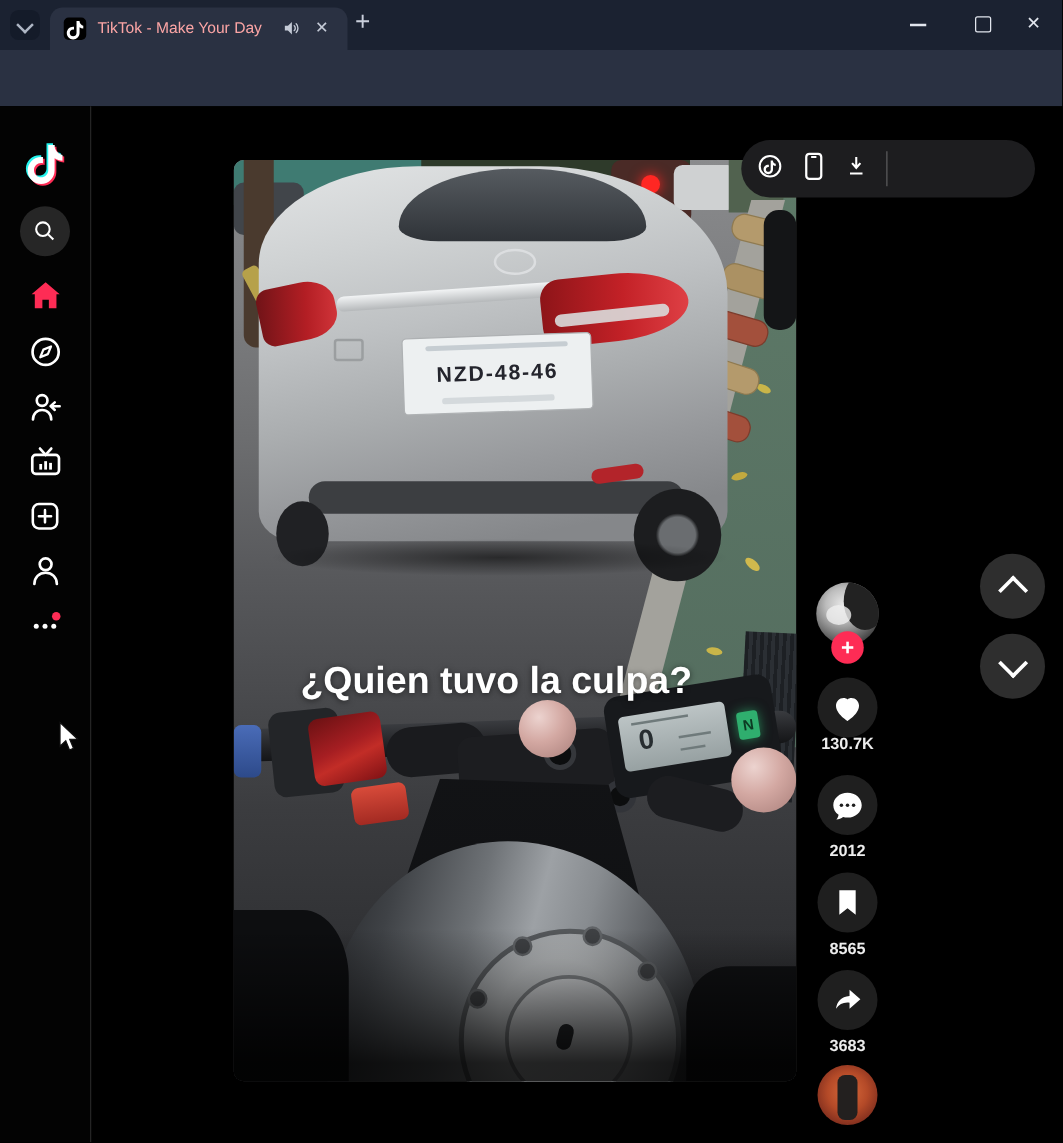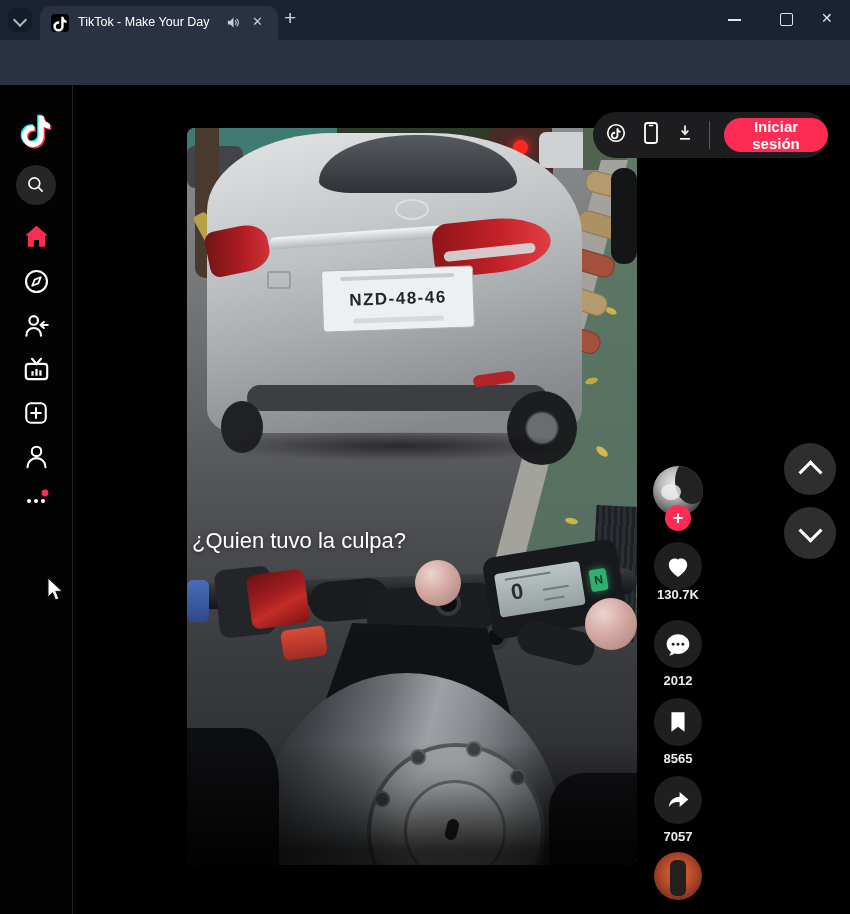--- a/index.html
+++ b/index.html
@@ -8,21 +8,21 @@
   .abs{position:absolute;}
   .sh{position:absolute;}
 
   
   #tabstrip{left:0;top:0;width:850px;height:40px;background:#1b2231;}
   #tabsearch{left:8px;top:8px;width:24px;height:24px;border-radius:7px;background:#141b29;}
   #tabsearch .chev{position:absolute;left:7px;top:7px;width:8px;height:8px;
     border-right:2px solid #aeb6c4;border-bottom:2px solid #aeb6c4;transform:rotate(45deg);}
   #tab{left:40px;top:6px;width:238px;height:34px;background:#2a3142;border-radius:10px 10px 0 0;}
   #favicon{left:11px;top:8px;width:18px;height:18px;background:#000;border-radius:4px;}
-  #tabtitle{left:38px;top:9px;color:#ffffff;font-size:12.5px;white-space:nowrap;}
+  #tabtitle{left:38px;top:9px;color:#fca5a5;font-size:12.5px;white-space:nowrap;}
   #tabaudio{left:186px;top:9px;}
   #tabclose{left:212px;top:8px;color:#c4cad6;font-size:13px;}
   #newtab{left:284px;top:6px;color:#c9cfdb;font-size:21px;font-weight:400;}
   .winctl{top:12px;color:#e2e6ee;font-size:14px;}
   #winmin{left:728px;top:19px;width:13px;height:2px;background:#e2e6ee;}
   #winmax{left:780px;top:13px;width:11px;height:11px;border:1.6px solid #e2e6ee;border-radius:2px;}
   #winclose{left:821px;top:10px;}
 
   #toolbar{left:0;top:40px;width:850px;height:45px;background:#2a3142;}
   #backbtn{left:13px;top:52px;color:#c9cfdb;font-size:19px;}
@@ -38,21 +38,21 @@
 
   
   #page{left:0;top:85px;width:850px;height:829px;background:#000;}
   #sidebar{left:0;top:0;width:72px;height:829px;background:#030303;border-right:1px solid #242424;}
   .sbitem{left:0;width:72px;display:flex;justify-content:center;}
   #searchcirc{left:16px;top:80px;width:40px;height:40px;border-radius:50%;background:#262626;
               display:flex;align-items:center;justify-content:center;}
 
   
   #video{left:187px;top:43px;width:450px;height:737px;border-radius:8px;overflow:hidden;background:#333;}
-  #caption{left:5px;top:400px;width:410px;color:#fff;font-size:22px;font-weight:normal;
+  #caption{left:5px;top:400px;width:410px;text-align:center;color:#fff;font-size:30px;font-weight:bold;
            text-shadow:0 1px 5px rgba(0,0,0,.55);}
   #plate{left:135px;top:140px;width:150px;height:60px;background:#edf0f1;border:1px solid #aeb1b3;
          border-radius:4px;transform:rotate(-2deg);display:flex;align-items:center;justify-content:center;}
   #plate span{color:#24252d;font-weight:bold;font-size:17px;letter-spacing:1.5px;}
   #plate:before{content:"";position:absolute;top:6px;left:18px;right:18px;height:4px;background:#c6cdd2;border-radius:2px;}
   #plate:after{content:"";position:absolute;bottom:7px;left:30px;right:30px;height:5px;background:#d4d9dc;border-radius:2px;}
 
   
   #hdrpill{left:593px;top:27px;width:235px;height:46px;border-radius:23px;background:#1d1d1f;
            display:flex;align-items:center;padding-left:12px;box-sizing:border-box;gap:14px;}
@@ -347,21 +347,20 @@
             <path d="M8.5 4.5h3" stroke="#fff" stroke-width="1.6" stroke-linecap="round"></path>
           </svg>
       </span>
       <span>
         <svg width="20" height="22" viewBox="0 0 24 24">
             <path d="M12 3v10M8 9l4 4.5L16 9" stroke="#fff" stroke-width="2" fill="none"></path>
             <path d="M6 19h12" stroke="#fff" stroke-width="2"></path>
           </svg>
       </span>
       <span class="pilldiv"></span>
-      <button id="loginbtn">Iniciar sesión</button>
     </div>
 
     <div id="railavatar" class="abs">
         <span class="hair"></span>
         <span class="cheek"></span>
       </div>
     <div id="followplus" class="abs">+</div>
 
     <div class="abs railbtn" style="top:457px;">
       <svg width="26" height="24" viewBox="0 0 48 44">
@@ -385,21 +384,21 @@
           <path fill="#fff" d="M8 4h24v36L20 30.5 8 40z"></path>
         </svg>
     </div>
     <span class="abs raillabel" style="top:666px;">8565</span>
 
     <div class="abs railbtn" style="top:691px;">
       <svg width="26" height="24" viewBox="0 0 48 44">
           <path fill="#fff" d="M27 16V7l16 14-16 14v-9c-9-1-15 2-20 9 1.5-11 7.5-18 20-19z"></path>
         </svg>
     </div>
-    <span class="abs raillabel" style="top:744px;">7057</span>
+    <span class="abs raillabel" style="top:744px;">3683</span>
 
     <div id="discavatar" class="abs">
         <span class="fig"></span>
       </div>
 
     <div class="abs navbtn" style="top:358px;">
         <span class="chevup"></span>
       </div>
     <div class="abs navbtn" style="top:422px;">
         <span class="chevdn"></span>

